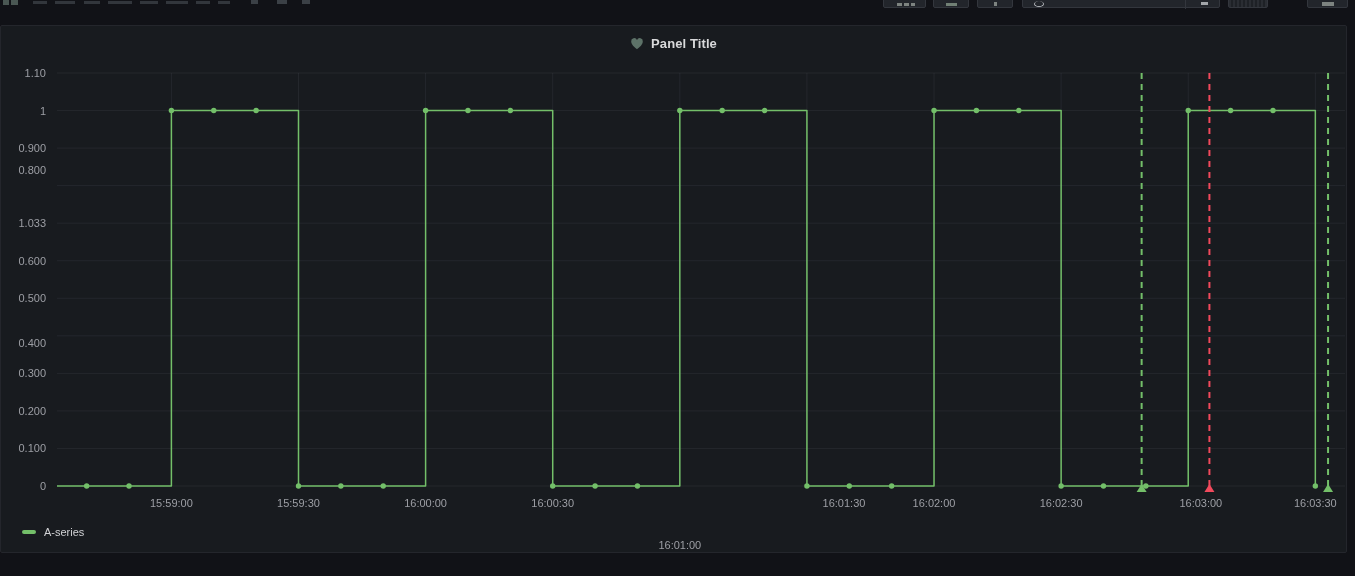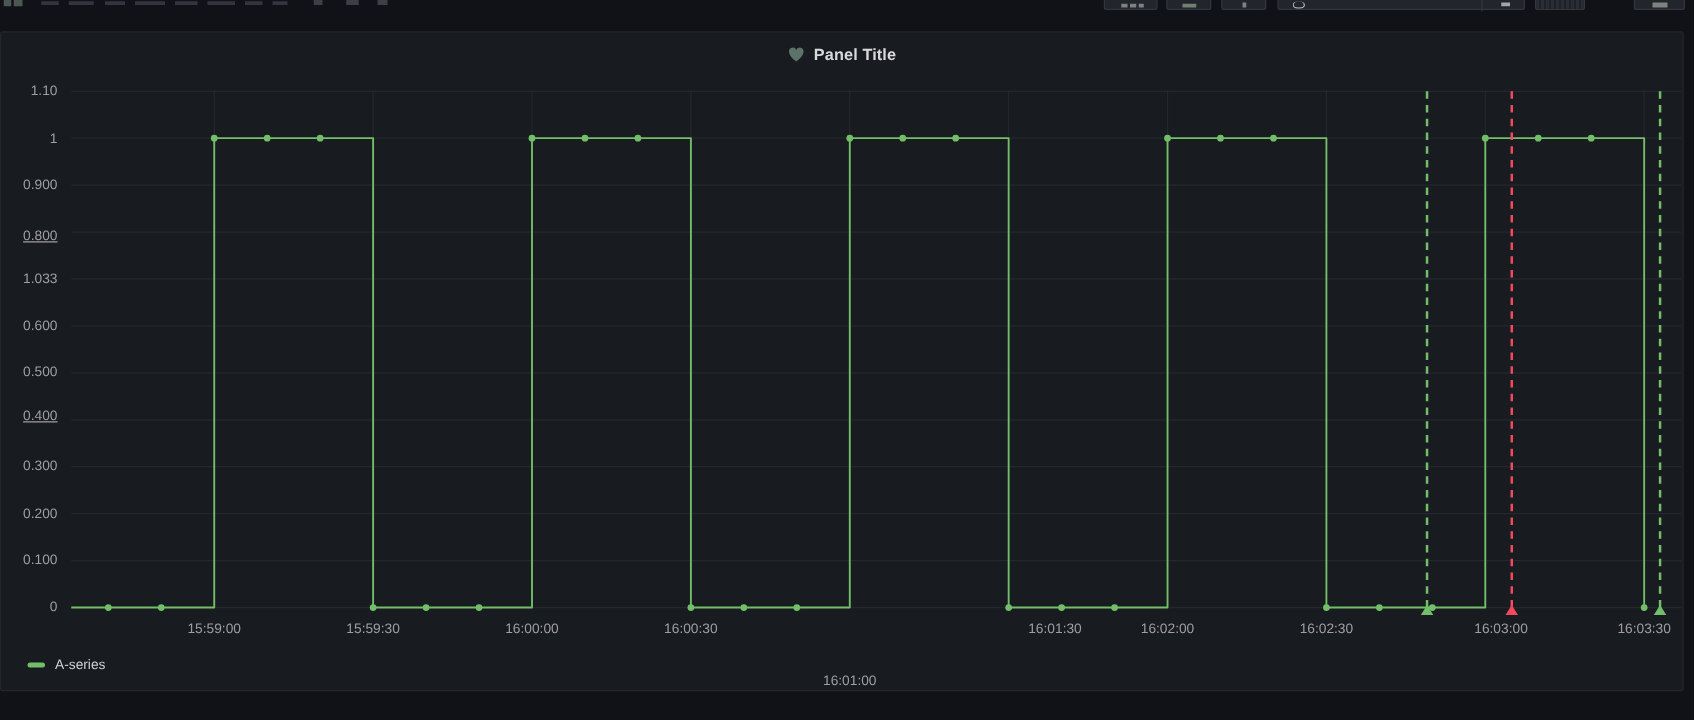--- a/index.html
+++ b/index.html
@@ -151,25 +151,25 @@
     </svg>
 
   <div class="legend">
     <span class="legend-swatch" style="background: rgb(115, 191, 105);"></span>
     <span class="legend-label">A-series</span>
   </div>
 
 <div class="ytick" style="top: 66px;">1.10</div>
     <div class="ytick" style="top: 103.545px;">1</div>
     <div class="ytick" style="top: 141.091px;">0.900</div>
-    <div class="ytick" style="top: 182px; text-decoration: underline;">0.800</div>
+    <div class="ytick" style="top: 163px;">0.800</div>
     <div class="ytick" style="top: 216.182px;">1.033</div>
     <div class="ytick" style="top: 253.727px;">0.600</div>
     <div class="ytick" style="top: 291.273px;">0.500</div>
-    <div class="ytick" style="top: 326px; text-decoration: underline;">0.400</div>
+    <div class="ytick" style="top: 336px;">0.400</div>
     <div class="ytick" style="top: 366.364px;">0.300</div>
     <div class="ytick" style="top: 403.909px;">0.200</div>
     <div class="ytick" style="top: 441.455px;">0.100</div>
     <div class="ytick" style="top: 479px;">0</div>
     <div class="xtick" style="left: 137.395px;">15:59:00</div>
     <div class="xtick" style="left: 264.5px;">15:59:30</div>
     <div class="xtick" style="left: 391.605px;">16:00:00</div>
     <div class="xtick" style="left: 518.711px;">16:00:30</div>
     <div class="xtick" style="left: 645.816px; margin-top: 42px;">16:01:00</div>
     <div class="xtick" style="left: 810px;">16:01:30</div>

